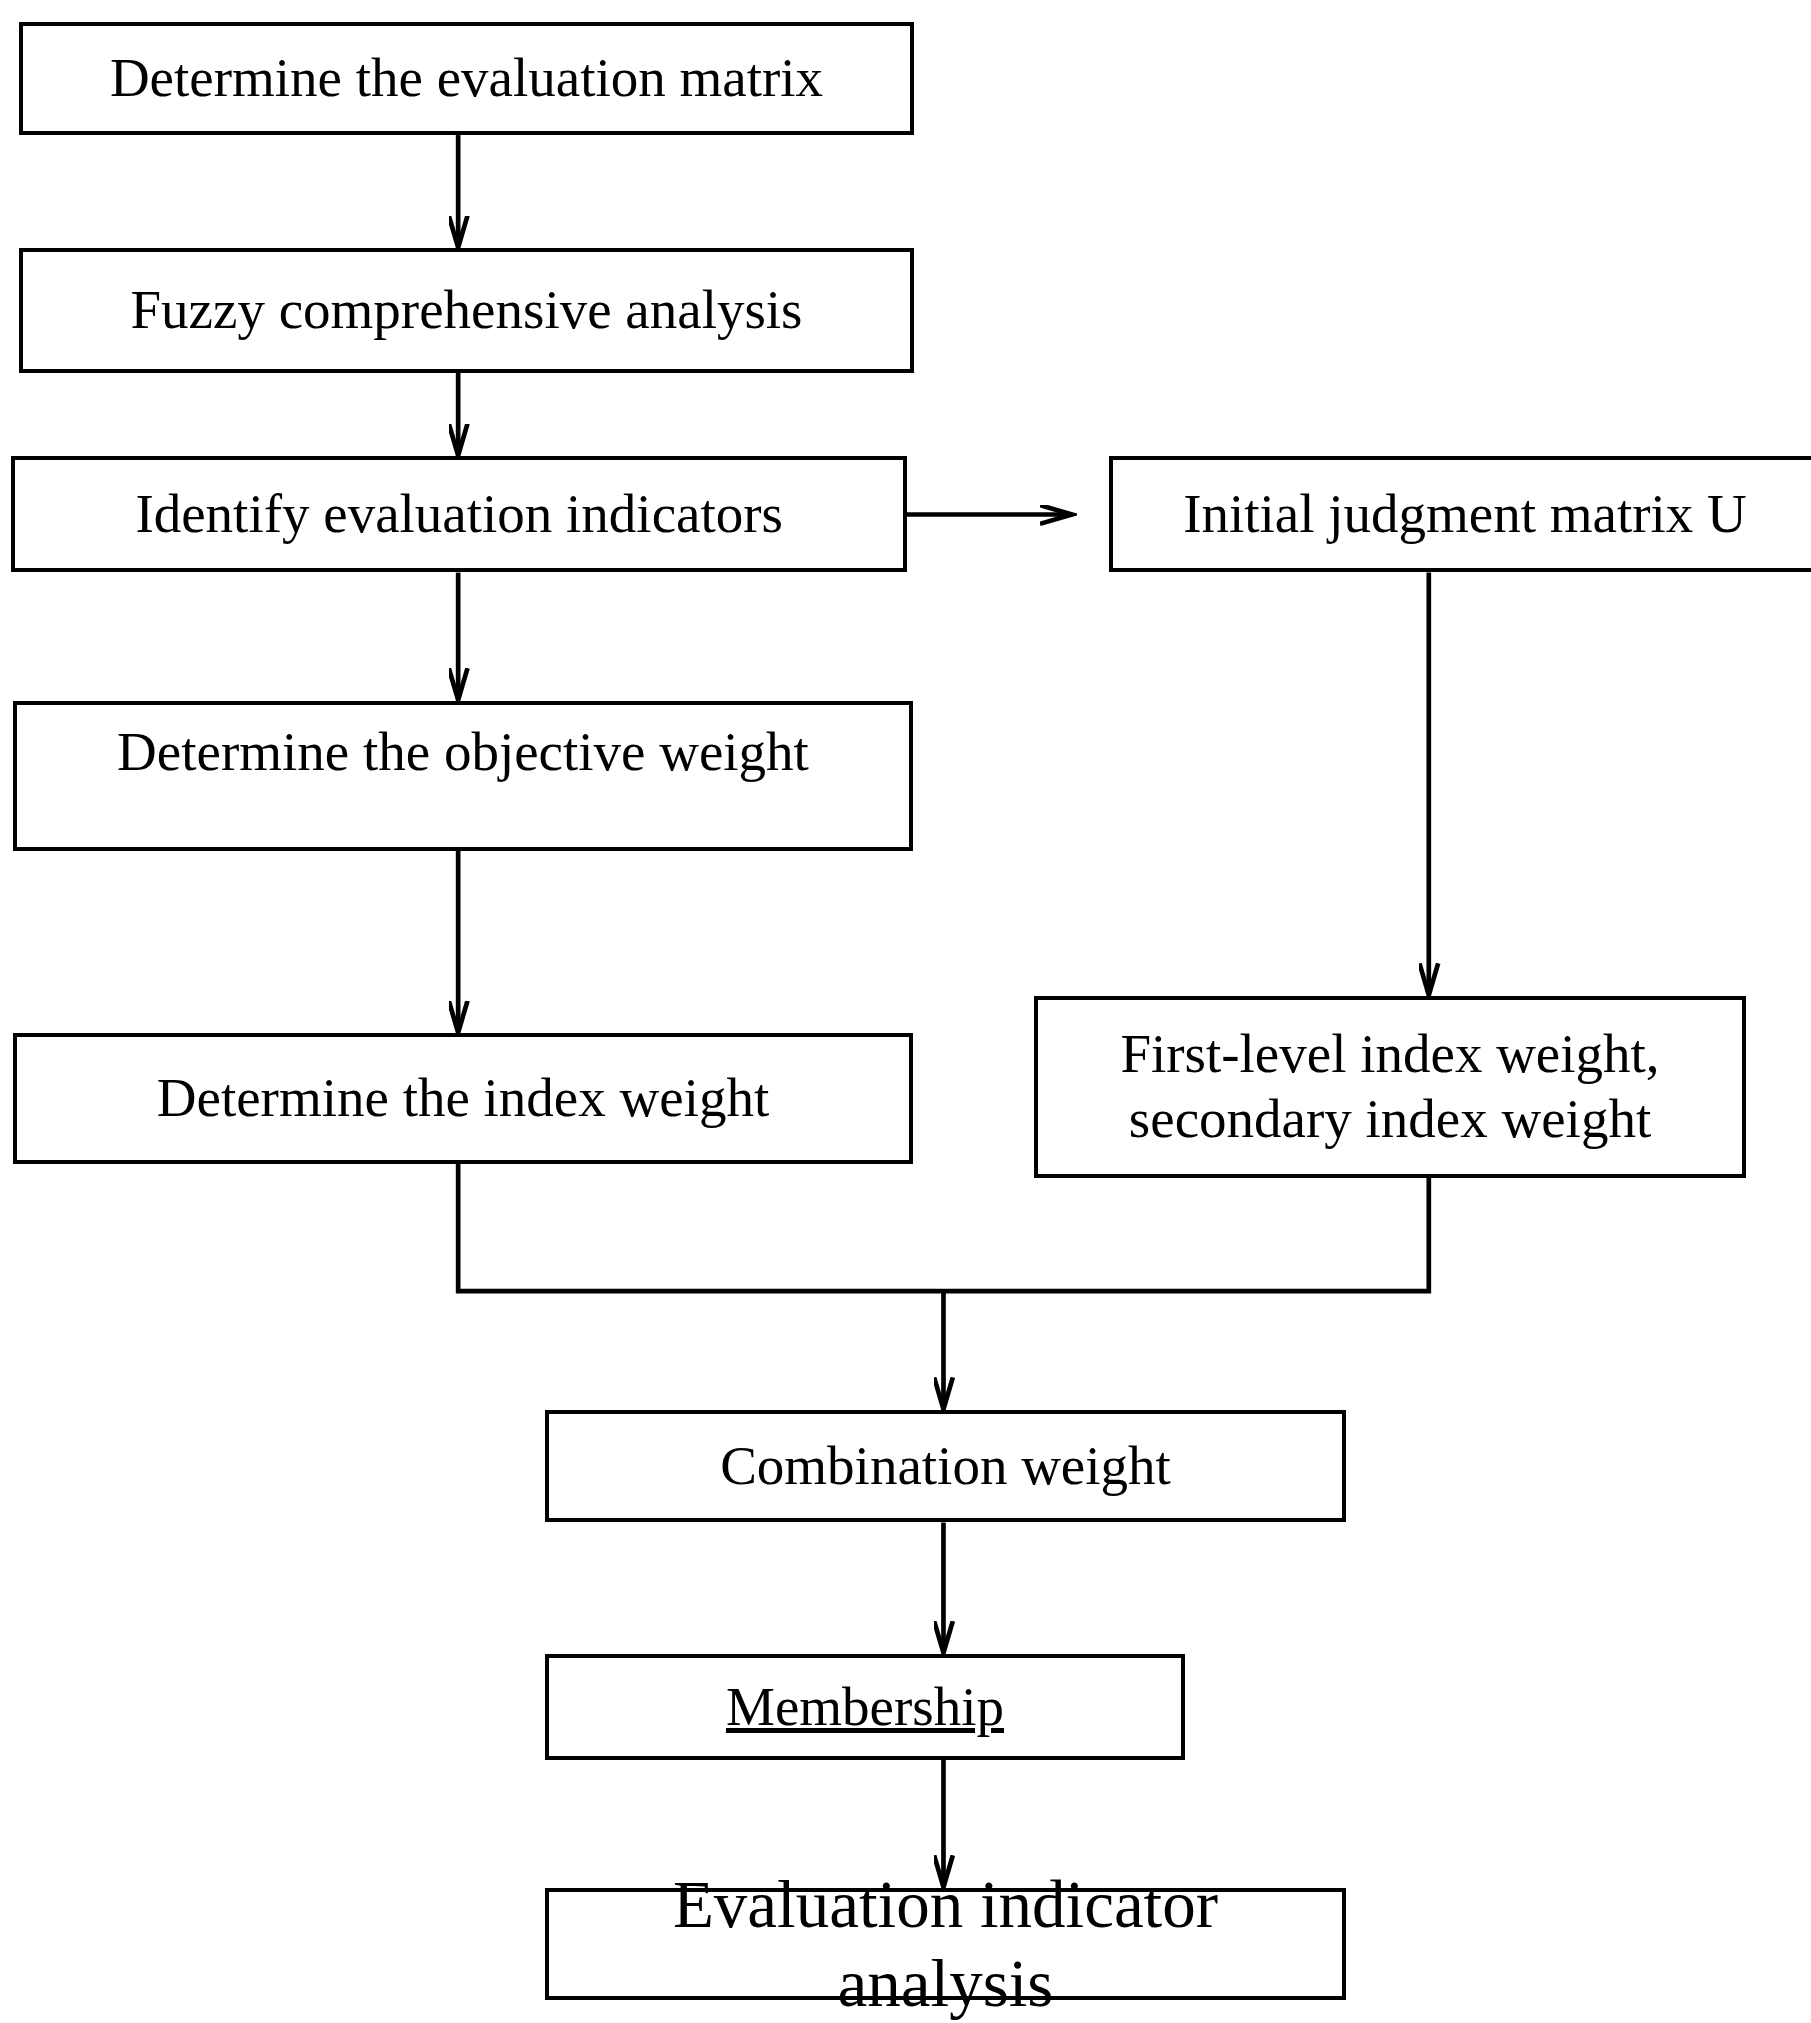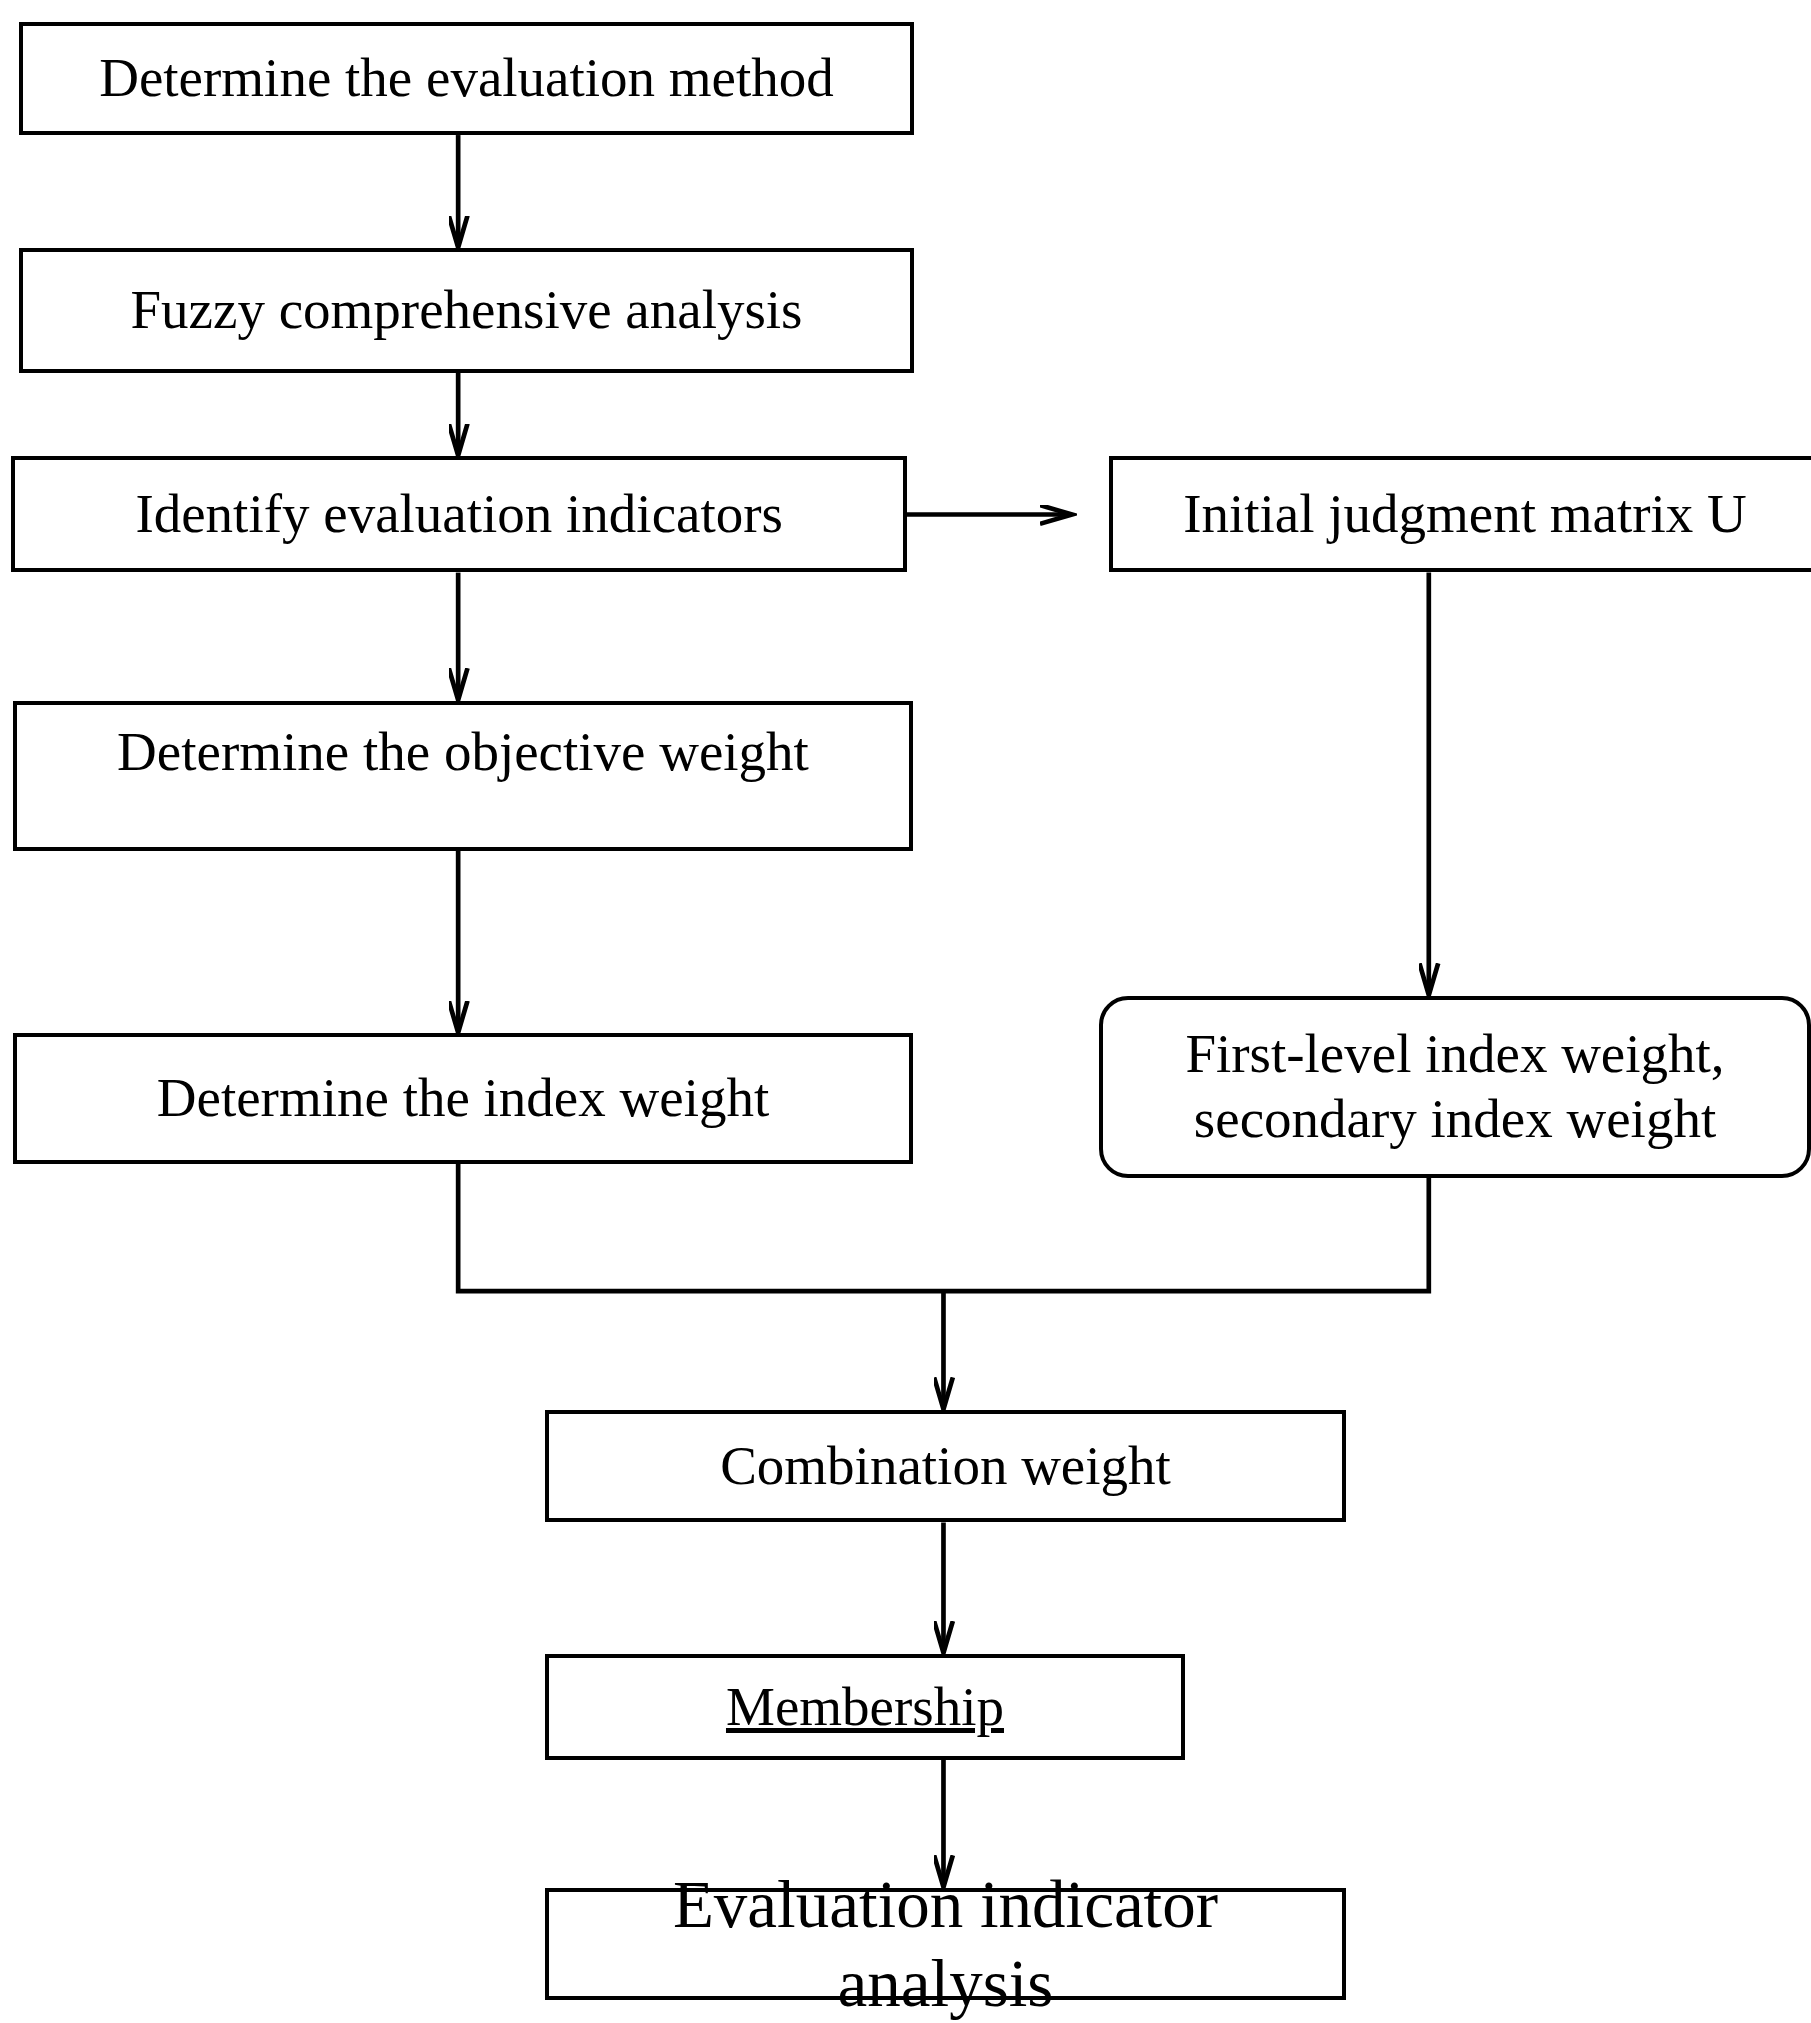--- a/index.html
+++ b/index.html
@@ -89,21 +89,21 @@
     <g>
       <line x1="1007" y1="1625" x2="1007" y2="1762" stroke="#000" stroke-width="5" marker-end="url(#arrowV)"></line>
     </g>
 
     <g>
       <line x1="1007" y1="1878" x2="1007" y2="2012" stroke="#000" stroke-width="5" marker-end="url(#arrowV)"></line>
     </g>
   </svg>
 
   <div class="node-box" style="left:19px; top:21.5px; width:895px; height:113px; font-size:55px;">
-    <span class="node-label">Determine the evaluation method</span>
+    <span class="node-label">Determine the evaluation matrix</span>
   </div>
 
   <div class="node-box" style="left:11.2px; top:456px; width:896px; height:116px; font-size:55px;">
     <span class="node-label">Identify evaluation indicators</span>
   </div>
 
   <div class="node-box" style="left:19px; top:248px; width:895px; height:125px; font-size:55px;">
     <span class="node-label">Fuzzy comprehensive analysis</span>
   </div>
 
@@ -112,21 +112,21 @@
   </div>
 
   <div class="node-box" style="left:13px; top:701px; width:900px; height:150px; font-size:55px; align-items:flex-start; padding-top:15px;">
     <span class="node-label">Determine the objective weight</span>
   </div>
 
   <div class="node-box" style="left:13px; top:1033px; width:900px; height:131px; font-size:55px;">
     <span class="node-label">Determine the index weight</span>
   </div>
 
-  <div class="node-box" style="left:1099px; top:996px; width:712px; height:182px; font-size:55px;border-radius:29px;">
+  <div class="node-box" style="left:1034px; top:996px; width:712px; height:182px; font-size:55px;">
     <span class="node-label">First-level  index weight,
 secondary index weight</span>
   </div>
 
   <div class="node-box" style="left:545px; top:1410px; width:801px; height:112px; font-size:55px;">
     <span class="node-label">Combination weight</span>
   </div>
 
   <div class="node-box" style="left:545px; top:1654px; width:640px; height:106px; font-size:55px;text-decoration:underline;">
     <span class="node-label">Membership</span>

